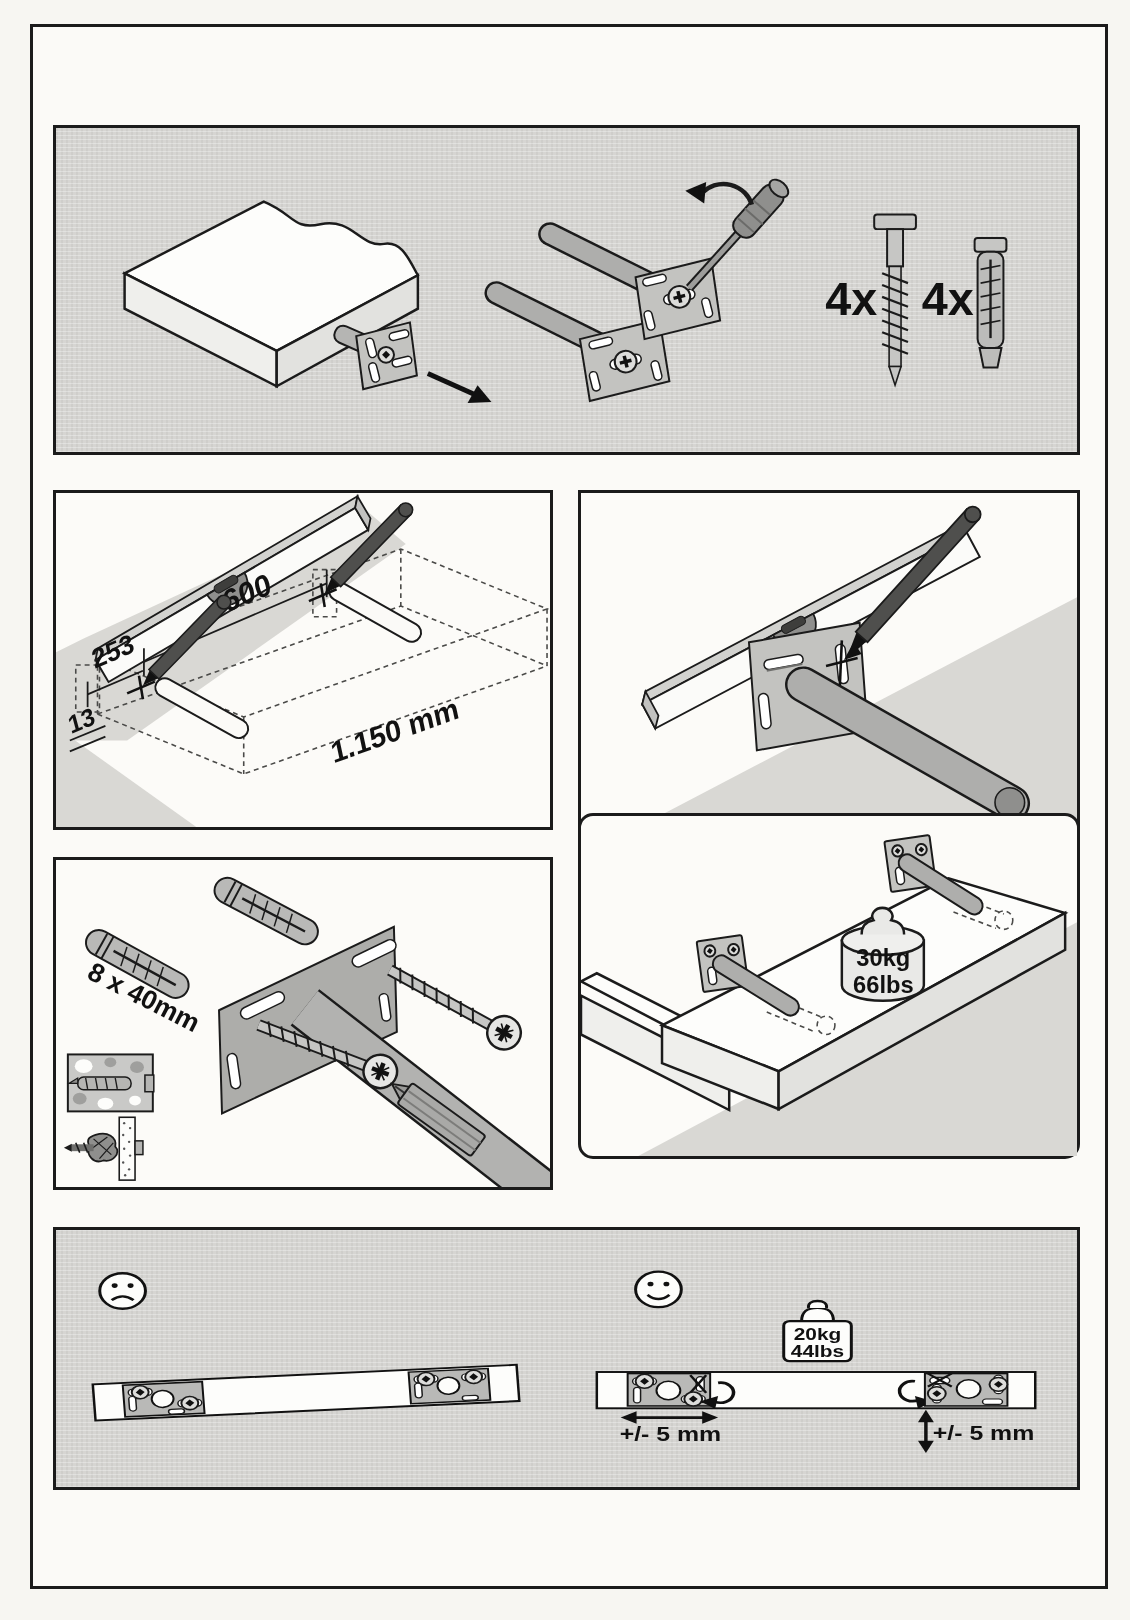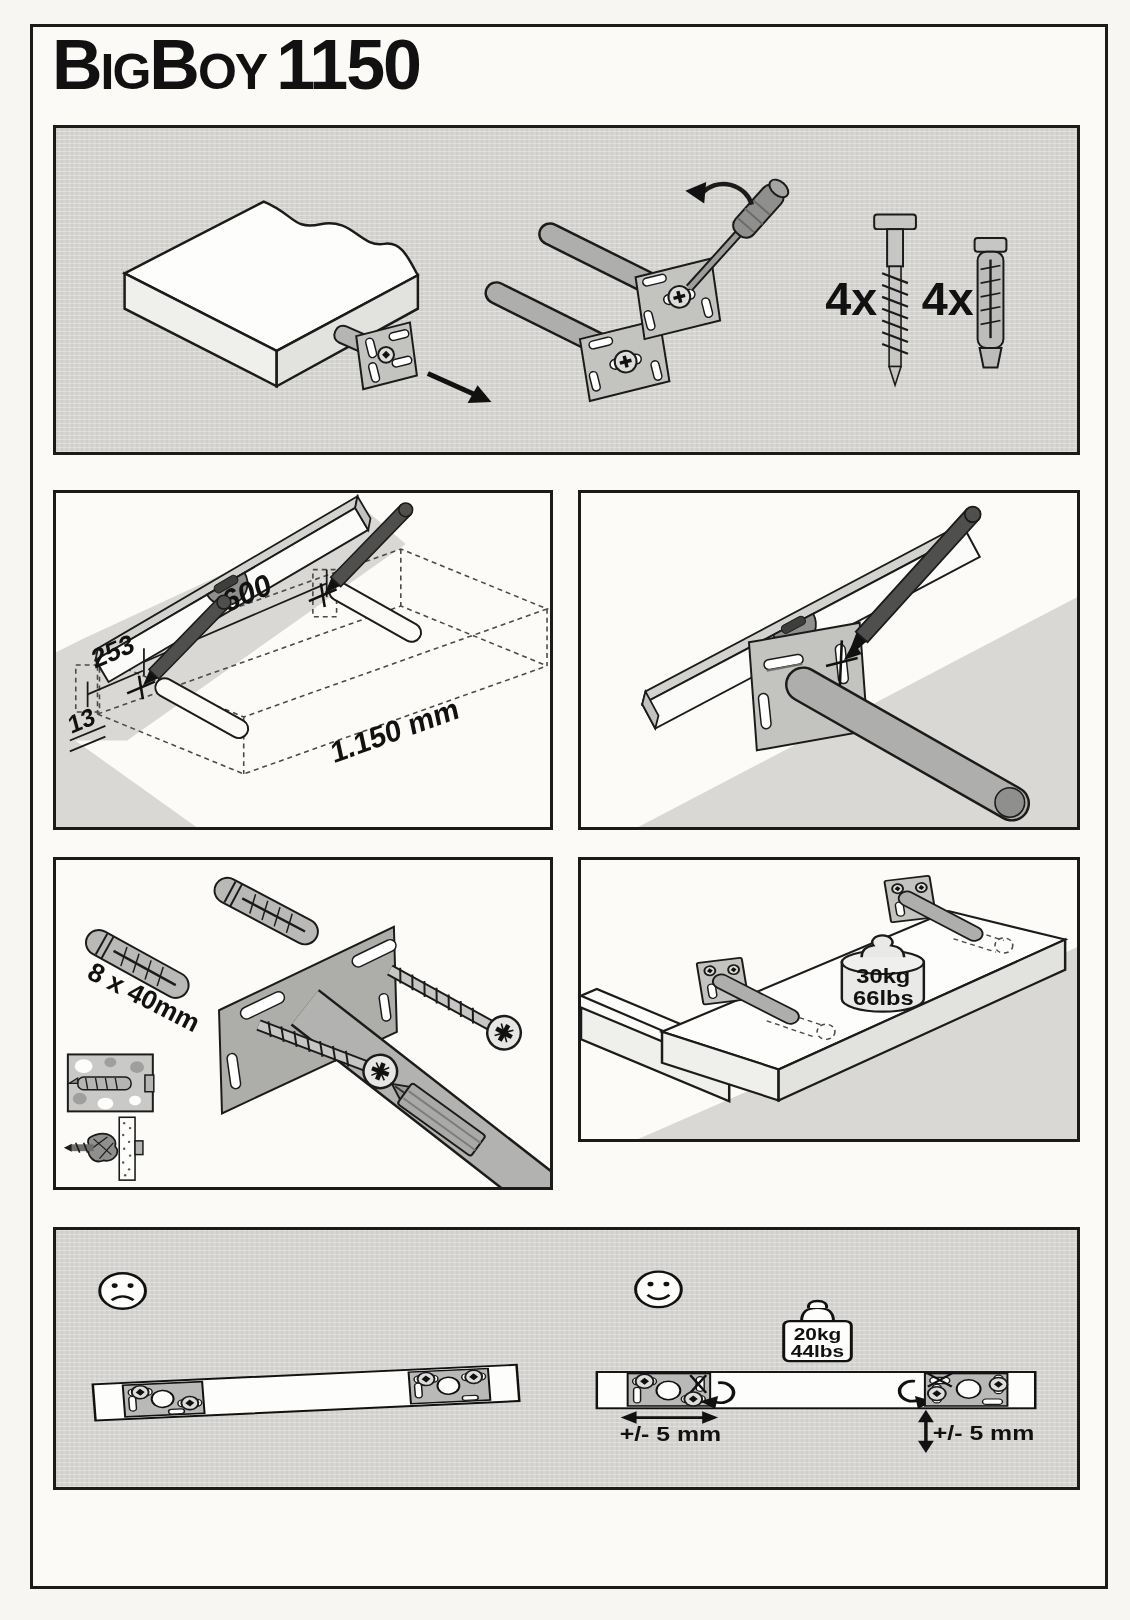--- a/index.html
+++ b/index.html
@@ -31,21 +31,21 @@
   .gray-panel{
     background-color:#d6d5d2;
     background-image:
       repeating-linear-gradient(0deg, rgba(255,255,255,.30) 0px, rgba(255,255,255,.30) 1px, transparent 1px, transparent 4px),
       repeating-linear-gradient(90deg, rgba(110,110,105,.07) 0px, rgba(110,110,105,.07) 2px, transparent 2px, transparent 5px);
   }
   .p1{left:53px;top:125px;width:1027px;height:330px;}
   .p2{left:53px;top:490px;width:500px;height:340px;}
   .p3{left:578px;top:490px;width:502px;height:340px;}
   .p4{left:53px;top:857px;width:500px;height:333px;}
-  .p5{left:578px;top:857px;width:502px;height:285px;}
+  .p5{left:578px;top:813px;width:502px;height:346px;border-radius:15px;}
   .p6{left:53px;top:1227px;width:1027px;height:263px;}
 
   .lbl{font-family:"Liberation Sans",sans-serif;font-weight:bold;fill:#111;}
   .outline{stroke:#1b1b1b;fill:none;}
   .wood{fill:#fdfdfb;stroke:#1b1b1b;stroke-width:2.5;}
   .woodside{fill:#efefec;stroke:#1b1b1b;stroke-width:2.5;}
   .woodside2{fill:#e2e2df;stroke:#1b1b1b;stroke-width:2.5;}
   .metal{fill:#c3c3c0;stroke:#1b1b1b;stroke-width:2;}
   .metal-dk{fill:#adadaa;stroke:#1b1b1b;stroke-width:2;}
   .slotw{fill:#ffffff;stroke:#1b1b1b;stroke-width:1.5;}
@@ -53,22 +53,20 @@
   .dash{stroke:#4a4a48;stroke-width:1.6;fill:none;stroke-dasharray:5 4;}
   .dimline{stroke:#1b1b1b;stroke-width:1.8;fill:none;}
   .wall{fill:#d9d8d4;stroke:none;}
 </style>
 </head>
 <body>
 
 <div class="page">
   <div class="sheet-border"></div>
 
-  <div class="title"><span class="t-big">B</span><span class="t-small">IG</span><span class="t-big">B</span><span class="t-small">OY</span><span class="t-num">1150</span>
-  </div>
 
   <div class="panel gray-panel p1">
     <svg viewBox="0 0 1027 330" preserveAspectRatio="none">
 
       <g>
         <path class="wood" d="M 69,148 L 209,75 C 240,88 238,104 266,98 C 298,91 306,122 330,118 C 348,115 355,134 364,150 L 222,227 Z"></path>
         <path class="woodside" d="M 69,148 L 222,227 L 222,263 L 69,184 Z"></path>
         <path class="woodside2" d="M 222,227 L 364,150 L 364,184 L 222,263 Z"></path>
       </g>
 

